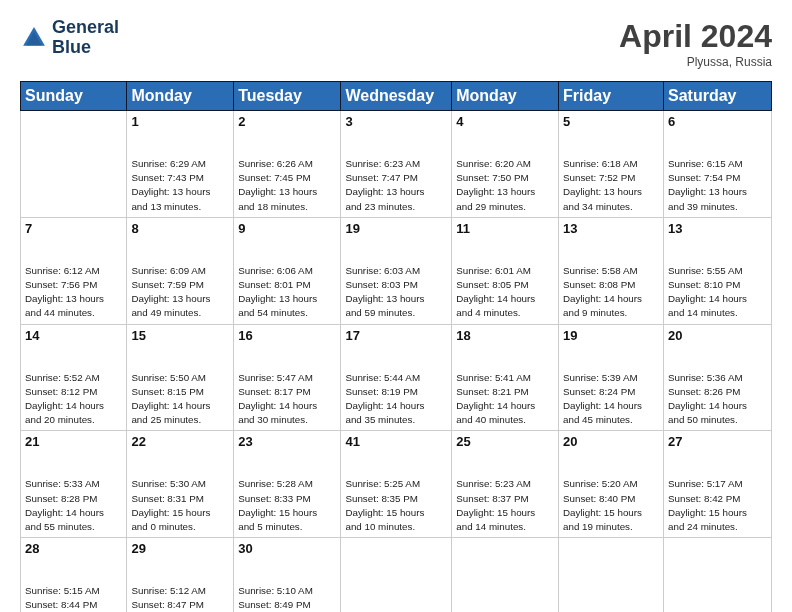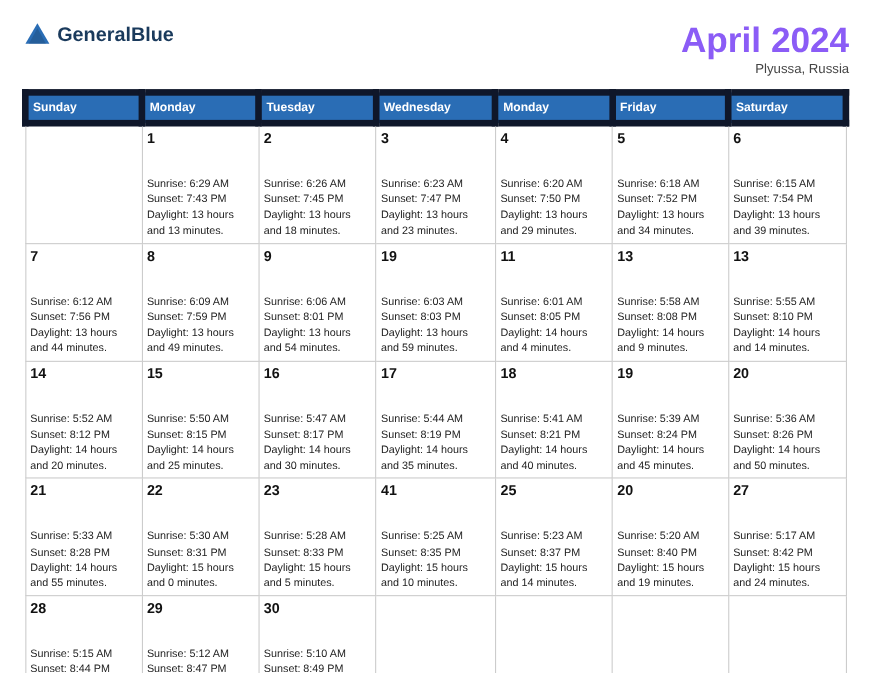--- a/index.html
+++ b/index.html
@@ -19,58 +19,58 @@
       justify-content: space-between;
       align-items: flex-start;
       margin-bottom: 12px;
     }
     .logo {
       display: flex;
       align-items: center;
     }
     .logo-text {
       display: flex;
-      flex-direction: row;
+      flex-direction: column;
       font-size: 18px;
       font-weight: bold;
       color: #1a3a5c;
       line-height: 1.1;
     }
     .logo-text span:first-child { color: #1a3a5c; }
     .logo-icon {
       width: 28px;
       height: 28px;
       margin-right: 4px;
     }
     .title-block {
       text-align: right;
     }
     .title-block h1 {
       font-size: 32px;
       font-weight: bold;
-      color: #8b5cf6;
+      color: #404040;
     }
     .title-block h2 {
       font-size: 12px;
       color: #444;
       font-weight: normal;
     }
     .calendar {
       width: 100%;
       border-collapse: collapse;
       font-size: 10.5px;
     }
     .calendar thead tr th {
       background: #2a6db5;
       color: #fff;
       padding: 5px 4px;
       text-align: left;
-      font-size: 11px;
-      font-weight: bold;
-      border: 6px solid #0f172a;
+      font-size: 16px;
+      font-weight: bold;
+      border: 1px solid #0f172a;
     }
     .calendar tbody tr td {
       border: 1px solid #ccc;
       vertical-align: top;
       padding: 3px 4px;
       width: 113px;
       min-height: 80px;
       height: 82px;
     }
     .day-num {

